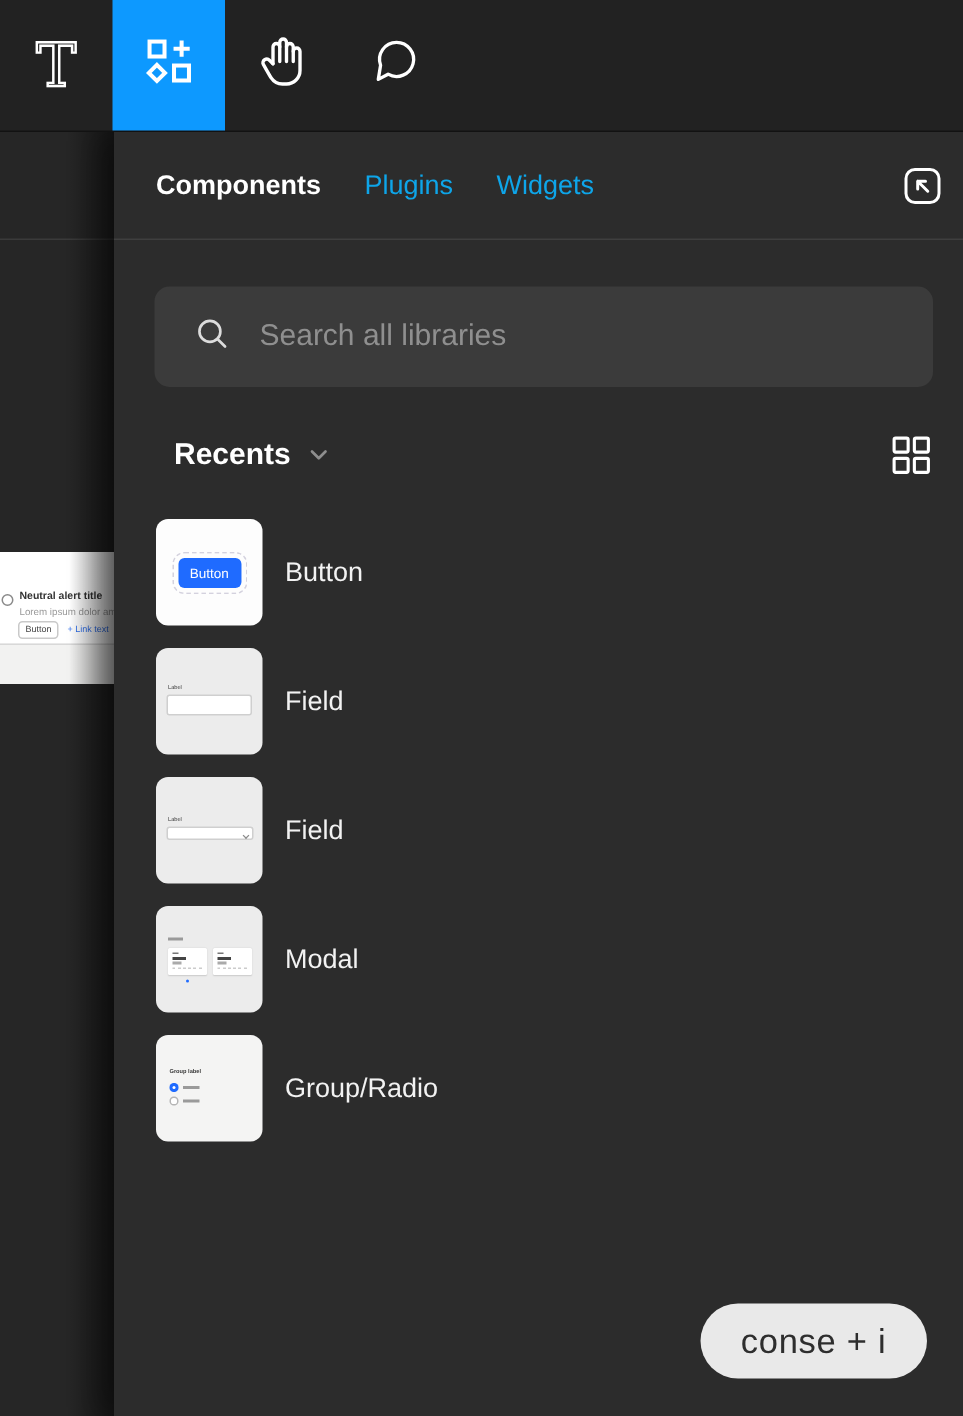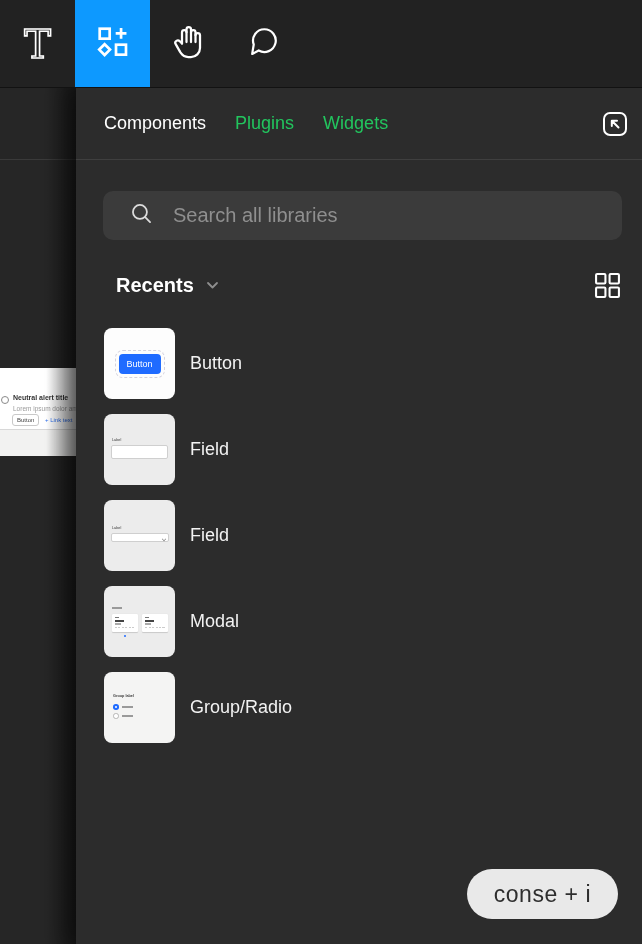--- a/index.html
+++ b/index.html
@@ -30,26 +30,26 @@
         border:1px solid #c9c9c9; border-radius:3px; padding:2px 4px; white-space:nowrap; }
   .alert-link { position:absolute; left:45px; top:49px; font-size:6px; color:#2f6fed; white-space:nowrap; }
   .alert-card .sub-card { position:absolute; left:0; top:61px; width:76px; height:27px;
         background:#f2f2f1; border-top:1px solid #d8d8d8; }
 
   
   .panel { position:absolute; left:76px; top:88px; width:566px; height:856px; background:#2c2c2c;
            box-shadow:-10px 0 18px rgba(0,0,0,0.35); z-index:2; }
   .tabs-row { position:relative; height:72px; border-bottom:1px solid #3f3f3f;
               display:flex; align-items:center; padding-left:28px; gap:29px; }
-  .tab { font-size:18px; color:#22c55e; cursor:pointer; }
-  .tab.active { color:#ffffff; font-weight:normal; }
+  .tab { font-size:18px; color:#0ea5e9; cursor:pointer; }
+  .tab.active { color:#ffffff; font-weight:bold; }
   .panel-corner-btn { position:absolute; right:13px; top:22px; width:28px; height:28px;
                       display:flex; align-items:center; justify-content:center; cursor:pointer; }
 
-  .search-bar { margin:31px 20px 0 27px; height:49px; background:#3b3b3b; border-radius:10px;
+  .search-bar { margin:31px 20px 0 27px; height:67px; background:#3b3b3b; border-radius:10px;
                 display:flex; align-items:center; padding:0 20px 0 26px;justify-content:flex-end; }
   .search-bar input { flex:1; margin-left:19px; background:transparent; border:none; outline:none;
                       font-size:20px; color:#e6e6e6; font-family:"Liberation Sans", sans-serif; }
   .search-bar input::placeholder { color:#8f8f8f; }
 
   .section-row { margin-top:32px; padding:0 21px 0 40px; display:flex; align-items:center; }
   .section-title { font-size:20px; font-weight:bold; color:#ffffff; }
   .section-chevron { margin-left:12px; display:flex; align-items:center; cursor:pointer; }
   .section-spacer { flex:1; }
   .grid-btn { display:flex; align-items:center; cursor:pointer; }

